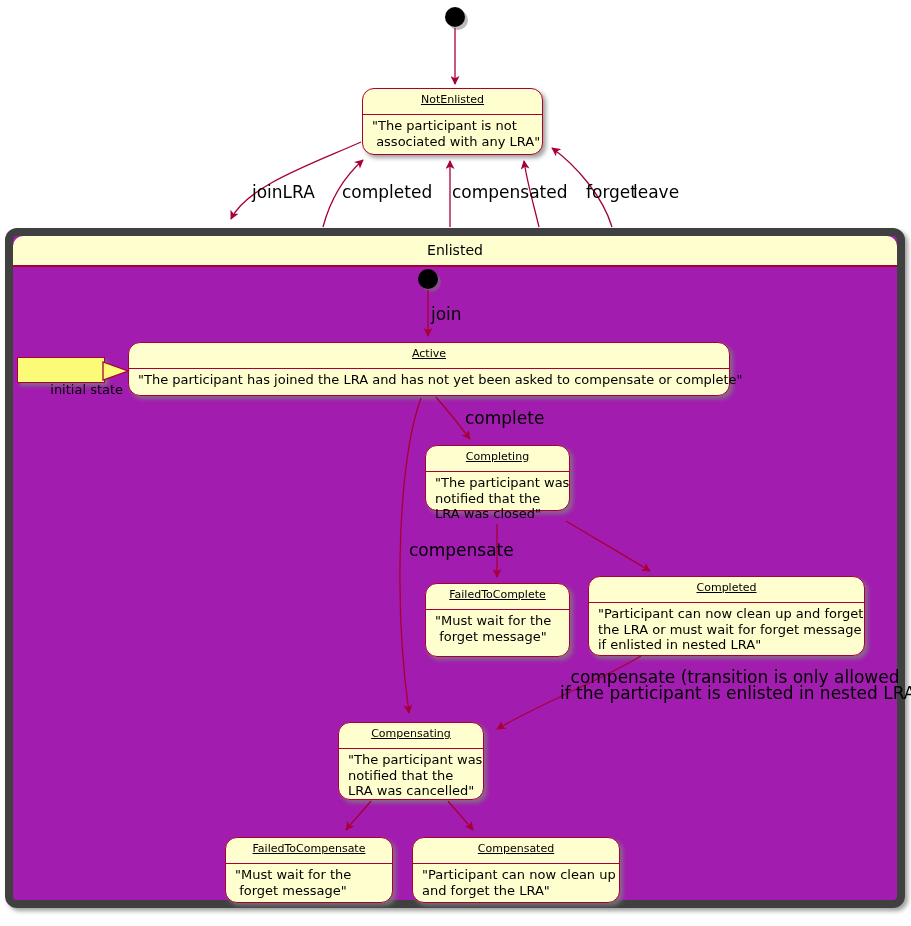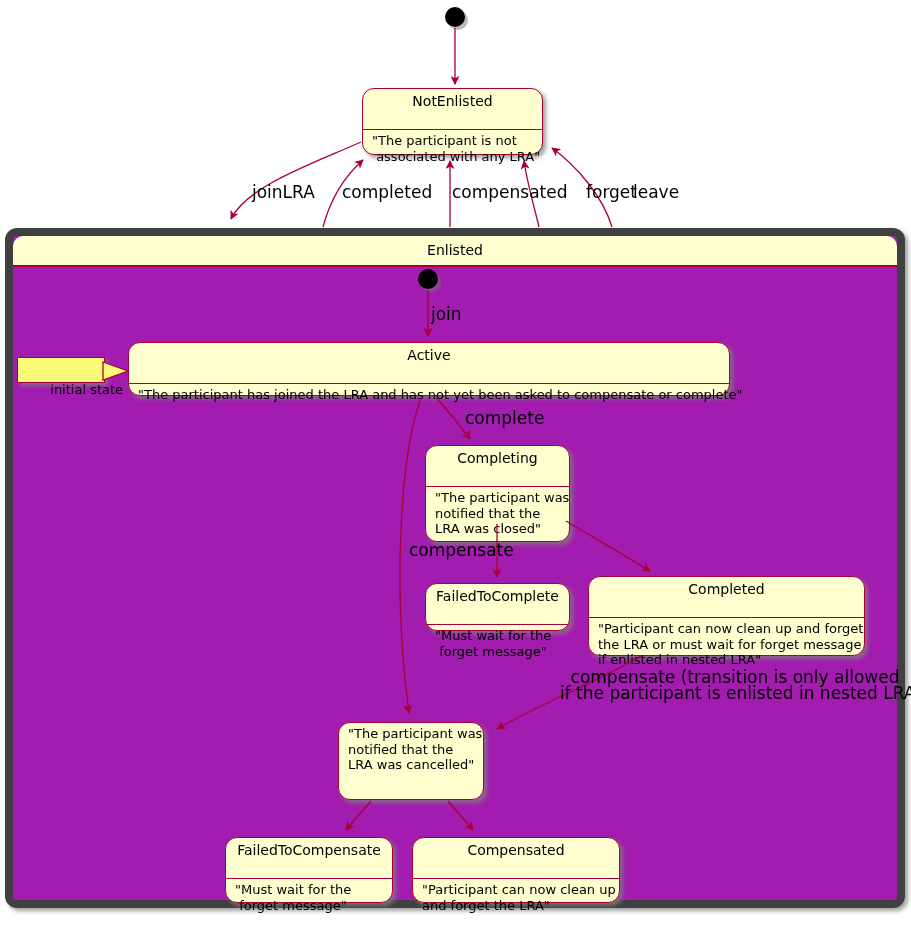--- a/index.html
+++ b/index.html
@@ -6,22 +6,22 @@
   body{
     width:911px;height:926px;position:relative;background:#ffffff;
     font-family:"DejaVu Sans", sans-serif;color:#000;overflow:hidden;
   }
   .state{
     position:absolute;box-sizing:border-box;z-index:2;
     background:#FEFECE;border:1.5px solid #A80036;border-radius:12px;
     box-shadow:3px 3px 4px rgba(130,130,130,0.75);
   }
   .state .title{
-    font-size:14px;text-align:center;padding:4px 8px 20px;
-    border-bottom:1.5px solid #A80036;white-space:pre;
+    font-size:11px;text-align:center;padding:4px 8px 8px;
+    border-bottom:1.5px solid #A80036;white-space:pre;text-decoration:underline;
   }
   .state .body{
     font-size:13px;line-height:15.5px;padding:3px 8px 5px 9px;white-space:pre;
   }
   .composite{
     position:absolute;box-sizing:border-box;z-index:1;
     background:#a21caf;border:8px solid #404040;border-radius:12px;
     box-shadow:3px 3px 4px rgba(130,130,130,0.75);
   }
   .composite .ctitle{
@@ -51,41 +51,42 @@
   <div class="title">NotEnlisted</div>
   <div class="body">"The participant is not
  associated with any LRA"</div>
 </div>
 
 <div class="state" style="left:128px;top:342px;width:602px;height:54px;">
   <div class="title">Active</div>
   <div class="body">"The participant has joined the LRA and has not yet been asked to compensate or complete"</div>
 </div>
 
-<div class="state" style="left:425px;top:445px;width:145px;height:97px;">
+<div class="state" style="left:425px;top:445px;width:145px;height:66px;">
   <div class="title">Completing</div>
   <div class="body">"The participant was
 notified that the
 LRA was closed"</div>
 </div>
 
-<div class="state" style="left:425px;top:583px;width:145px;height:48px;">
+<div class="state" style="left:425px;top:583px;width:145px;height:74px;">
   <div class="title">FailedToComplete</div>
   <div class="body">"Must wait for the
  forget message"</div>
 </div>
 
 <div class="state" style="left:588px;top:576px;width:277px;height:80px;">
   <div class="title">Completed</div>
   <div class="body">"Participant can now clean up and forget
 the LRA or must wait for forget message
 if enlisted in nested LRA"</div>
 </div>
 
 <div class="state" style="left:338px;top:722px;width:146px;height:78px;">
+  <div class="title">Compensating</div>
   <div class="body">"The participant was
 notified that the
 LRA was cancelled"</div>
 </div>
 
 <div class="state" style="left:225px;top:837px;width:168px;height:66px;">
   <div class="title">FailedToCompensate</div>
   <div class="body">"Must wait for the
  forget message"</div>
 </div>

